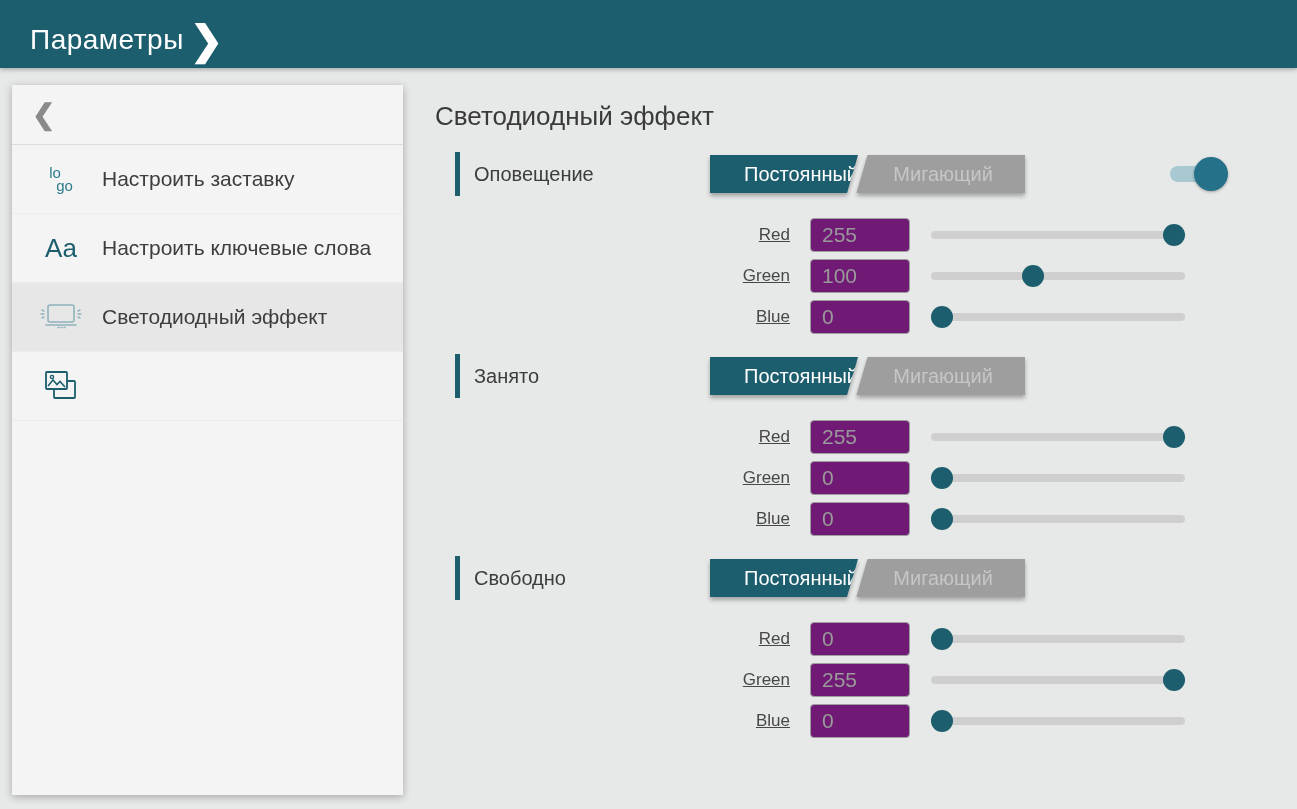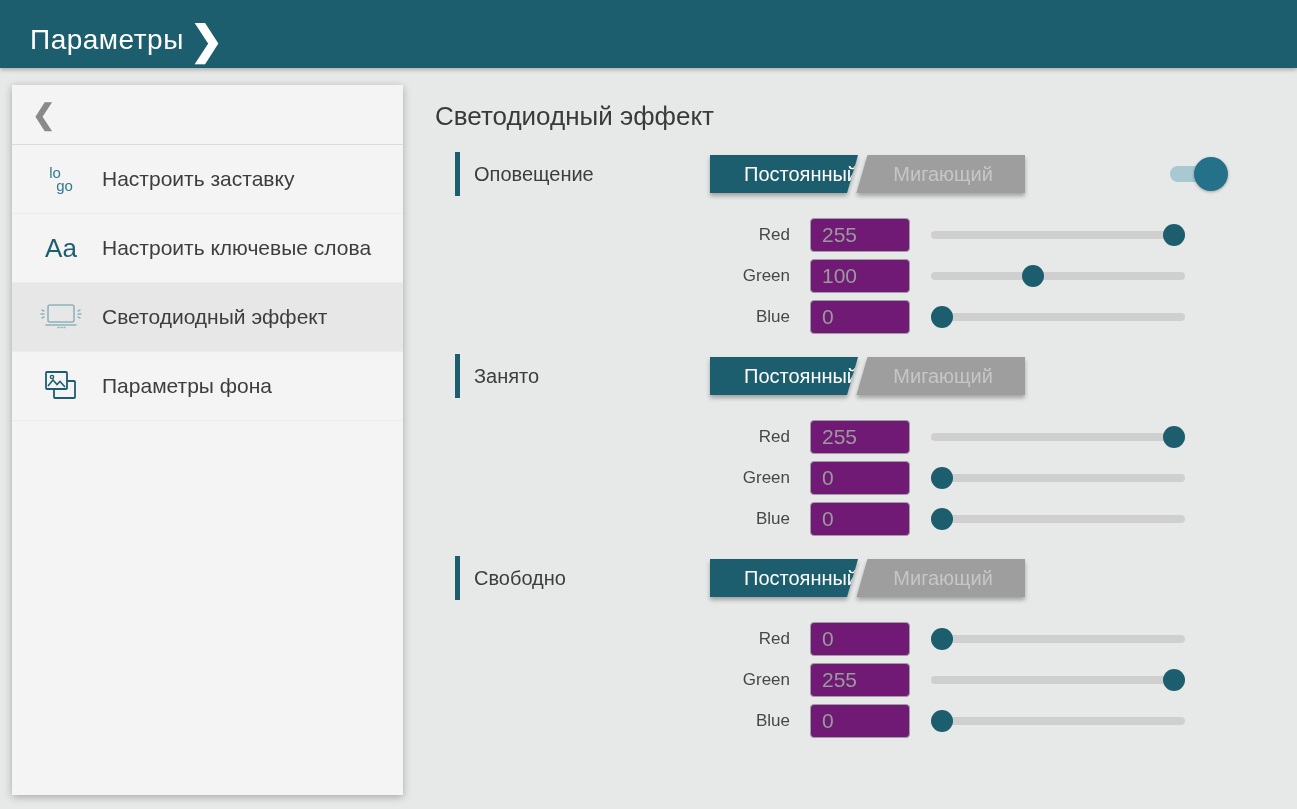--- a/index.html
+++ b/index.html
@@ -83,21 +83,21 @@
   
   .toggle{position:absolute;left:735px;top:14px;width:48px;height:16px;cursor:pointer;}
   .toggle-track{width:48px;height:16px;border-radius:8px;background:var(--toggle-track);}
   .toggle-thumb{
     position:absolute;top:-9px;right:-10px;width:34px;height:34px;border-radius:50%;
     background:var(--toggle-thumb);box-shadow:0 1px 3px rgba(0,0,0,.3);
   }
   
   .channels{margin-top:22px;}
   .ch-row{display:flex;align-items:center;height:34px;margin-bottom:7px;}
-  .ch-label{width:355px;text-align:right;font-size:17px;color:#474747;flex:none;}
+  .ch-label{width:355px;text-align:right;font-size:17px;color:#474747;flex:none;text-decoration:underline;}
   .ch-input{
     margin-left:20px;width:100px;height:34px;flex:none;
     border:1px solid #9e9e9e;border-radius:4px;background:#701a75;
     color:var(--muted);font-size:21px;padding:0 6px 0 11px;
     font-family:"Liberation Sans", sans-serif;outline:none;
   }
   .slider{margin-left:21px;position:relative;width:254px;height:34px;flex:none;cursor:pointer;}
   .slider-track{position:absolute;left:0;right:0;top:13px;height:8px;background:var(--track);border-radius:4px;}
   .slider-thumb{position:absolute;top:6px;width:22px;height:22px;border-radius:50%;background:var(--accent);}
 </style>
@@ -145,21 +145,20 @@
 
   <div class="side-item">
     <span class="side-icon">
   <svg width="38" height="36" viewBox="0 0 38 36" fill="none" stroke="#1d5e6e" stroke-width="1.8">
     <rect x="12" y="13" width="21" height="17" rx="1"></rect>
     <rect x="4" y="4" width="21" height="17" rx="1" fill="#f4f4f4"></rect>
     <circle cx="10" cy="9" r="1.6" stroke-width="1.4"></circle>
     <path d="M6 18 l5 -6 4 4.5 3 -3 5 5.5" stroke-width="1.6"></path>
   </svg>
 </span>
-    <span class="side-label">Параметры фона</span>
   </div>
 </div>
   </aside>
 
   <main class="main">
     <h1 class="main-title">Светодиодный эффект</h1>
     <div>
   <section class="led-section">
     <div class="section-head">
       <div class="accent-bar"></div>

